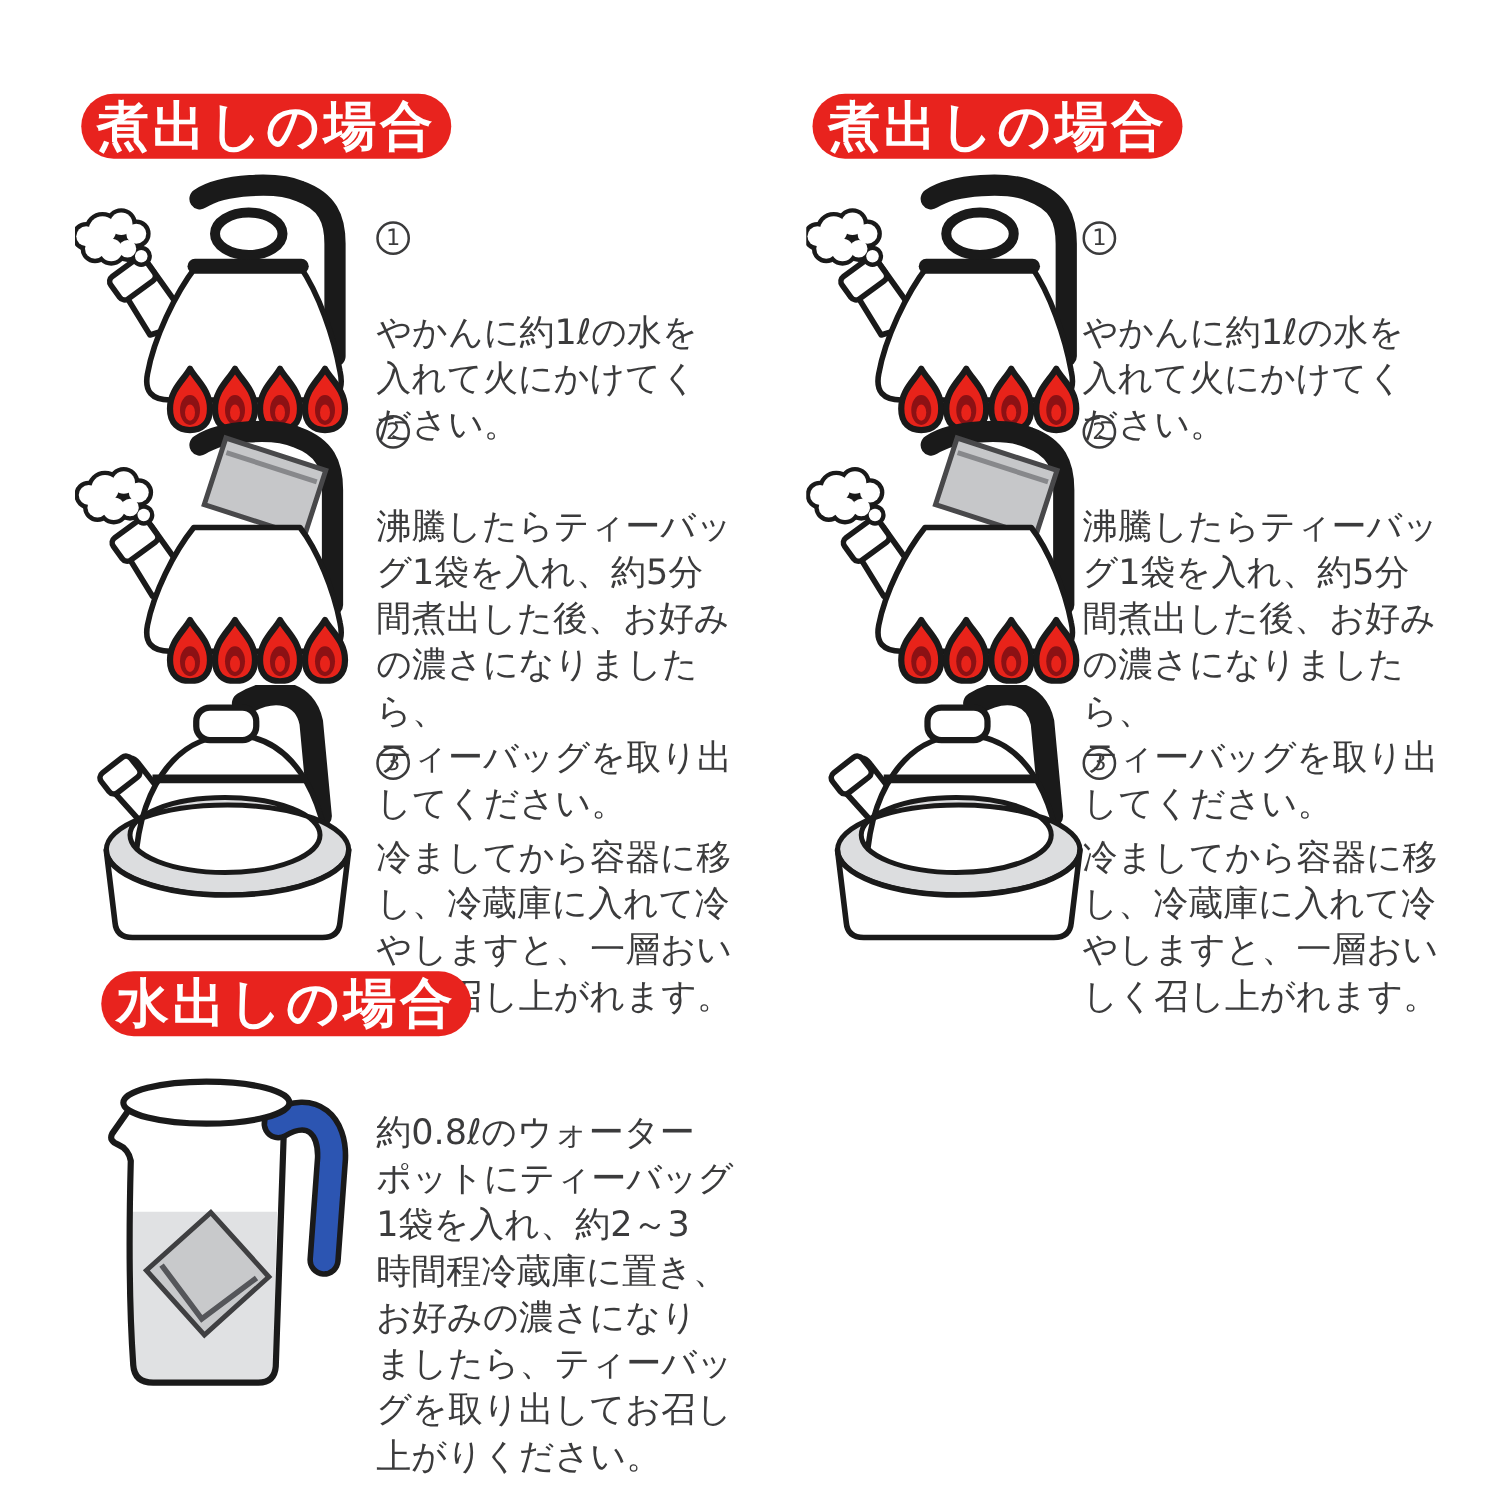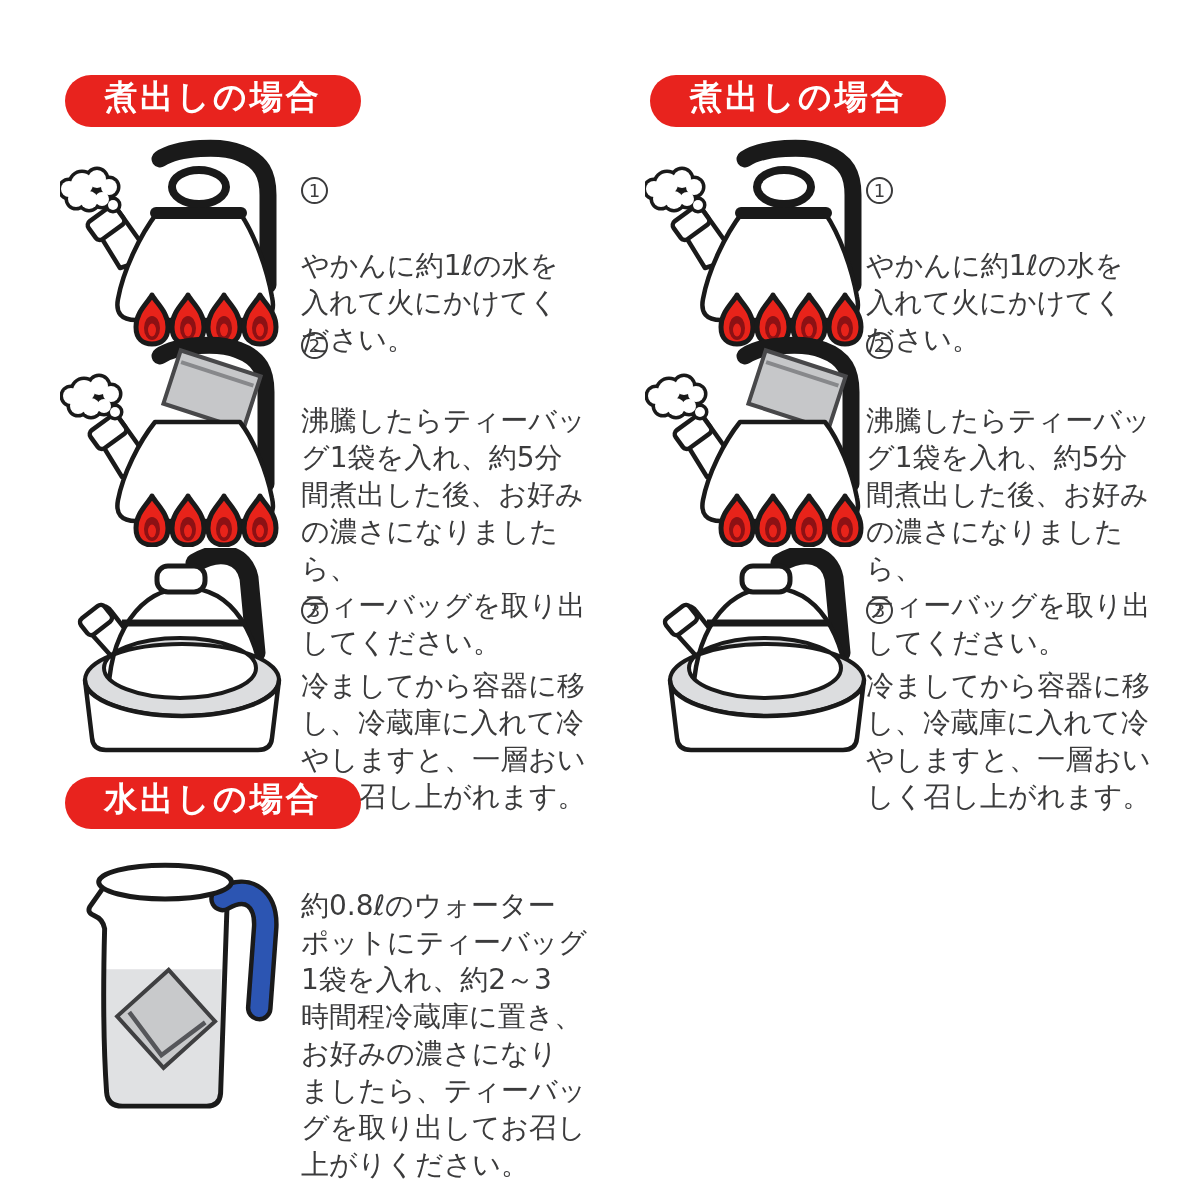--- a/index.html
+++ b/index.html
@@ -5,22 +5,22 @@
   html,body{margin:0;padding:0;}
   body{
     width:1200px;height:1200px;position:relative;background:#ffffff;
     font-family:"DejaVu Sans","Liberation Sans",sans-serif;overflow:hidden;
   }
   .col{position:absolute;top:0;width:600px;height:1200px;}
   .col-left{left:0;}
   .col-right{left:585px;}
   .banner{
     position:absolute;width:296px;height:52px;border-radius:26px;
-    background:#e8231e;color:#ffffff;display:flex;align-items:flex-start;justify-content:center;
-    font-size:33px;font-weight:bold;letter-spacing:3px;
+    background:#e8231e;color:#ffffff;display:flex;align-items:center;justify-content:center;
+    font-size:42px;font-weight:bold;letter-spacing:3px;
   }
   .step-text{
     position:absolute;width:308px;color:#3b3b3c;font-size:28px;line-height:37px;
     white-space:pre-line;letter-spacing:0px;
   }
   .num-circle{
     width:27px;height:27px;border:2.5px solid #3b3b3c;border-radius:50%;
     display:flex;align-items:center;justify-content:center;
     font-size:18px;color:#3b3b3c;margin-bottom:6px;box-sizing:border-box;
   }
@@ -155,21 +155,21 @@
       <use href="#sym-kettle-basin"></use>
     </svg>
   <div class="step-text" style="left:301px;top:560px;">
     <div class="num-circle">3</div>
     <div>冷ましてから容器に移
 し、冷蔵庫に入れて冷
 やしますと、一層おい
 しく召し上がれます。</div>
   </div>
 
-  <div class="banner" style="left:65px;top:777px;">
+  <div class="banner" style="left:81px;top:777px;">
     <span>水出しの場合</span>
   </div>
   <svg class="illu" style="left:62px;top:856px;" width="228" height="305" viewBox="0 0 230 305">
       <use href="#sym-pitcher"></use>
     </svg>
   <div class="step-text" style="left:301px;top:850px;width:312px;">
     <div>約0.8ℓのウォーター
 ポットにティーバッグ
 1袋を入れ、約2～3
 時間程冷蔵庫に置き、

